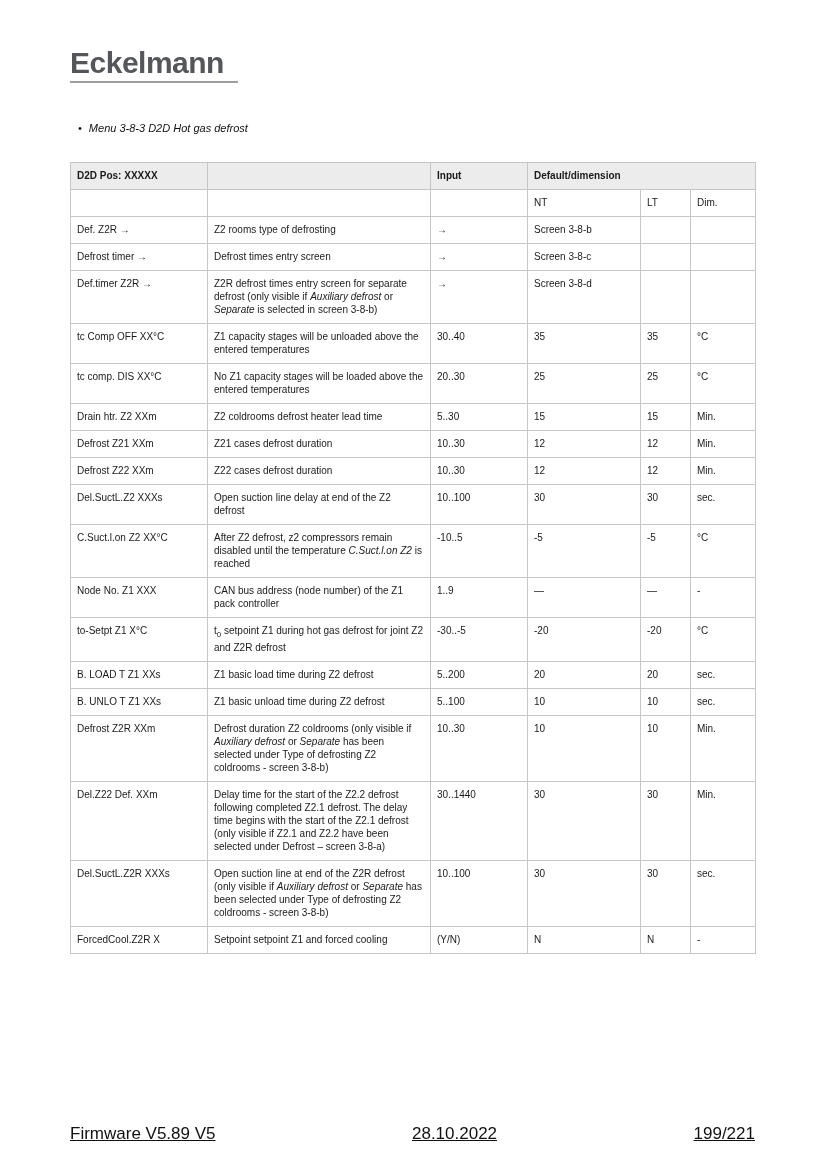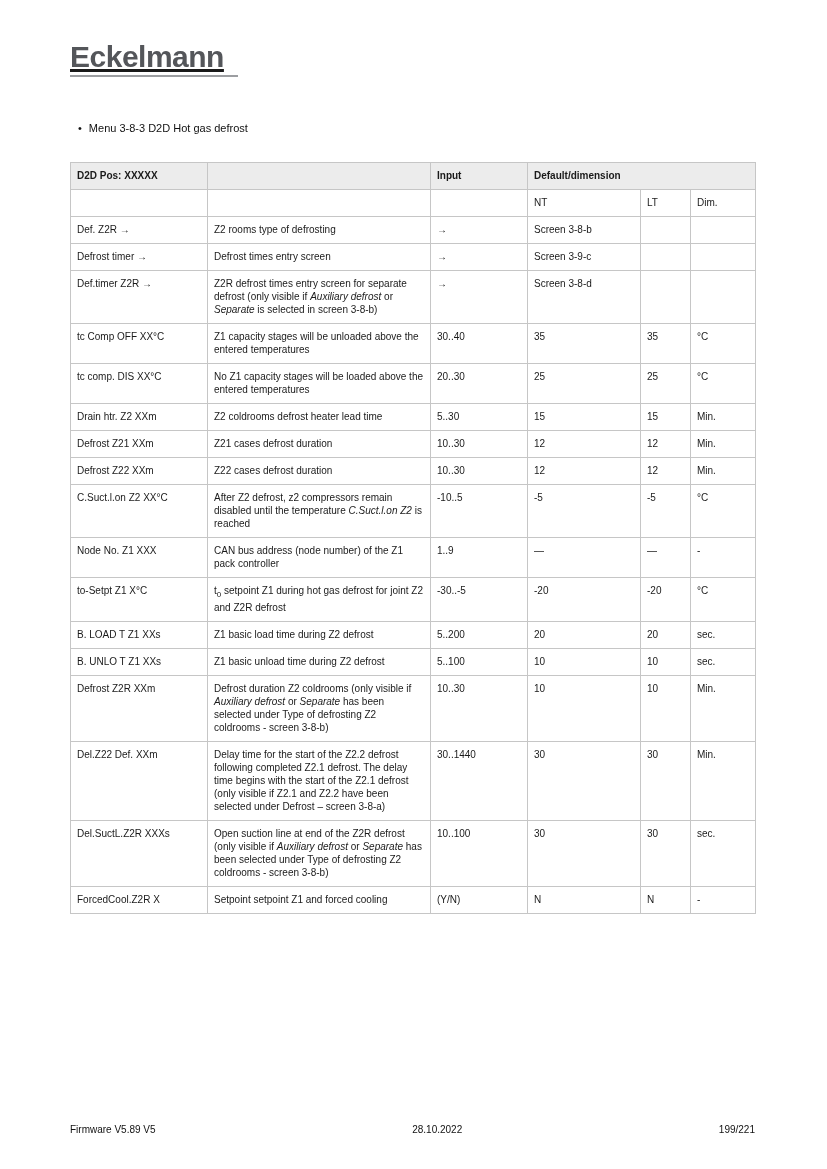--- a/index.html
+++ b/index.html
@@ -4,28 +4,28 @@
 <style>
   html, body { margin: 0; padding: 0; }
   body {
     width: 827px; height: 1169px;
     background: #ffffff;
     position: relative;
     font-family: "Liberation Sans", sans-serif;
     color: #1a1a1a;
     overflow: hidden;
   }
-  .logo-block { position: absolute; top: 42px; left: 70px; text-decoration: underline; }
+  .logo-block { position: absolute; top: 48px; left: 70px; }
   .logo-text {
     font-size: 30px; font-weight: 700; color: #54565a;
     letter-spacing: -0.5px; line-height: 1;
   }
   .logo-rule { height: 2px; background: #9c9ea1; width: 168px; margin-top: 3px; }
 
-  .menu-line { position: absolute; top: 122px; left: 78px; font-size: 11px; color: #111; }
+  .menu-line { position: absolute; top: 122px; left: 78px; font-size: 11px; color: #111; font-style: italic; }
   .bullet { margin-right: 7px; }
 
   .param-table {
     position: absolute; top: 162px; left: 70px;
     width: 685px; border-collapse: collapse; table-layout: fixed;
     font-size: 10px;
     padding-left: 28px;
   }
   .param-table th, .param-table td {
     border: 1px solid #c6c6c6;
@@ -34,21 +34,21 @@
     line-height: 13px; font-weight: normal;
     word-wrap: break-word;
   }
   .head-main th { background: #ececec; font-weight: bold; }
   em { }
   sub { font-size: 8px; }
 
   .footer {
     position: absolute; top: 1124px; left: 70px; width: 685px;
     display: flex; justify-content: space-between;
-    font-size: 10px; color: #111;
+    font-size: 17px; color: #111; text-decoration: underline;
   }
 </style>
 </head>
 <body>
 
 <div class="logo-block">
   <div class="logo-text">Eckelmann</div>
   <div class="logo-rule"></div>
 </div>
 
@@ -87,21 +87,21 @@
         <td>Z2 rooms type of defrosting</td>
         <td>→</td>
         <td>Screen 3-8-b</td>
         <td></td>
         <td></td>
       </tr>
       <tr>
         <td>Defrost timer →</td>
         <td>Defrost times entry screen</td>
         <td>→</td>
-        <td>Screen 3-9-c</td>
+        <td>Screen 3-8-c</td>
         <td></td>
         <td></td>
       </tr>
       <tr>
         <td>Def.timer Z2R →</td>
         <td>Z2R defrost times entry screen for separate defrost (only visible if <em>Auxiliary defrost</em> or <em>Separate</em> is selected in screen 3-8-b)</td>
         <td>→</td>
         <td>Screen 3-8-d</td>
         <td></td>
         <td></td>
@@ -138,20 +138,28 @@
         <td>12</td>
         <td>Min.</td>
       </tr>
       <tr>
         <td>Defrost Z22 XXm</td>
         <td>Z22 cases defrost duration</td>
         <td>10..30</td>
         <td>12</td>
         <td>12</td>
         <td>Min.</td>
+      </tr>
+      <tr>
+        <td>Del.SuctL.Z2 XXXs</td>
+        <td>Open suction line delay at end of the Z2 defrost</td>
+        <td>10..100</td>
+        <td>30</td>
+        <td>30</td>
+        <td>sec.</td>
       </tr>
       <tr>
         <td>C.Suct.l.on Z2 XX°C</td>
         <td>After Z2 defrost, z2 compressors remain disabled until the temperature <em>C.Suct.l.on Z2</em> is reached</td>
         <td>-10..5</td>
         <td>-5</td>
         <td>-5</td>
         <td>°C</td>
       </tr>
       <tr>

